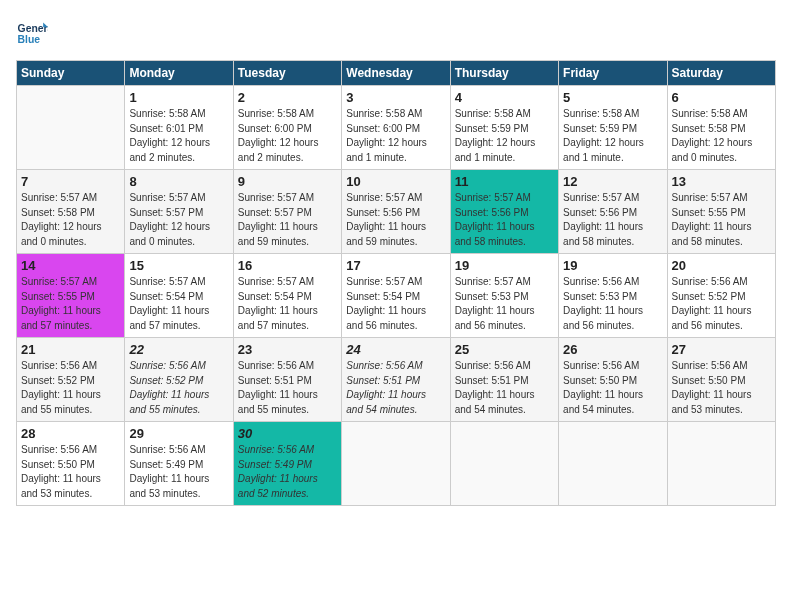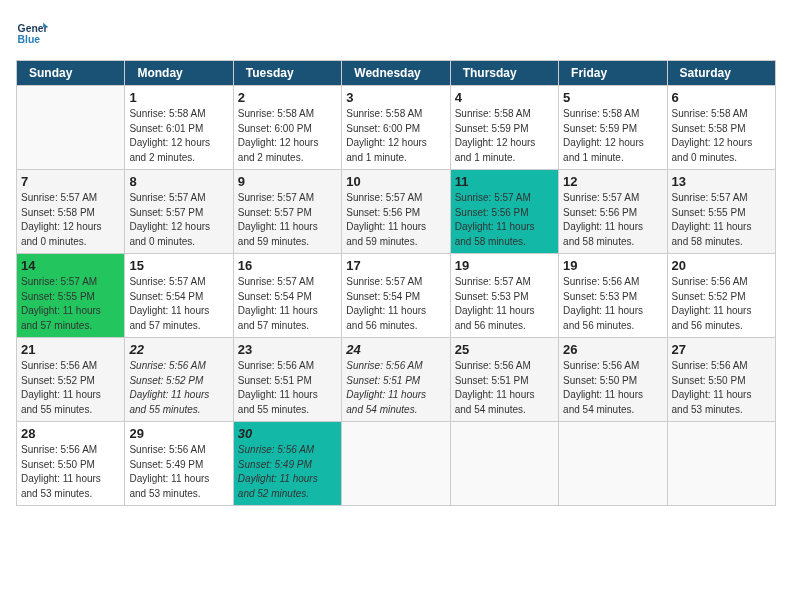--- a/index.html
+++ b/index.html
@@ -44,21 +44,21 @@
       color: #444;
     }
     .calendar {
       width: 100%;
       border-collapse: collapse;
       font-size: 11px;
     }
     .calendar th {
       background: #1a5276;
       color: #fff;
-      padding: 5px 12px;
+      padding: 5px 4px;
       text-align: left;
       font-size: 12px;
       font-weight: bold;
       border: 1px solid #ccc;
     }
     .calendar td {
       border: 1px solid #ccc;
       vertical-align: top;
       padding: 4px;
       width: 108px;
@@ -204,21 +204,21 @@
         </td>
         <td style="background: rgb(245, 245, 245);">
           <div class="day-number">13</div>
           <div class="day-info" style="white-space: pre-line;">Sunrise: 5:57 AM
 Sunset: 5:55 PM
 Daylight: 11 hours
 and 58 minutes.</div>
         </td>
       </tr>
       <tr style="background: rgb(255, 255, 255);">
-        <td style="background: #22c55e;">
+        <td style="background: #d946ef;">
           <div class="day-number">14</div>
           <div class="day-info" style="white-space: pre-line;">Sunrise: 5:57 AM
 Sunset: 5:55 PM
 Daylight: 11 hours
 and 57 minutes.</div>
         </td>
         <td style="background: rgb(255, 255, 255);">
           <div class="day-number">15</div>
           <div class="day-info" style="white-space: pre-line;">Sunrise: 5:57 AM
 Sunset: 5:54 PM

